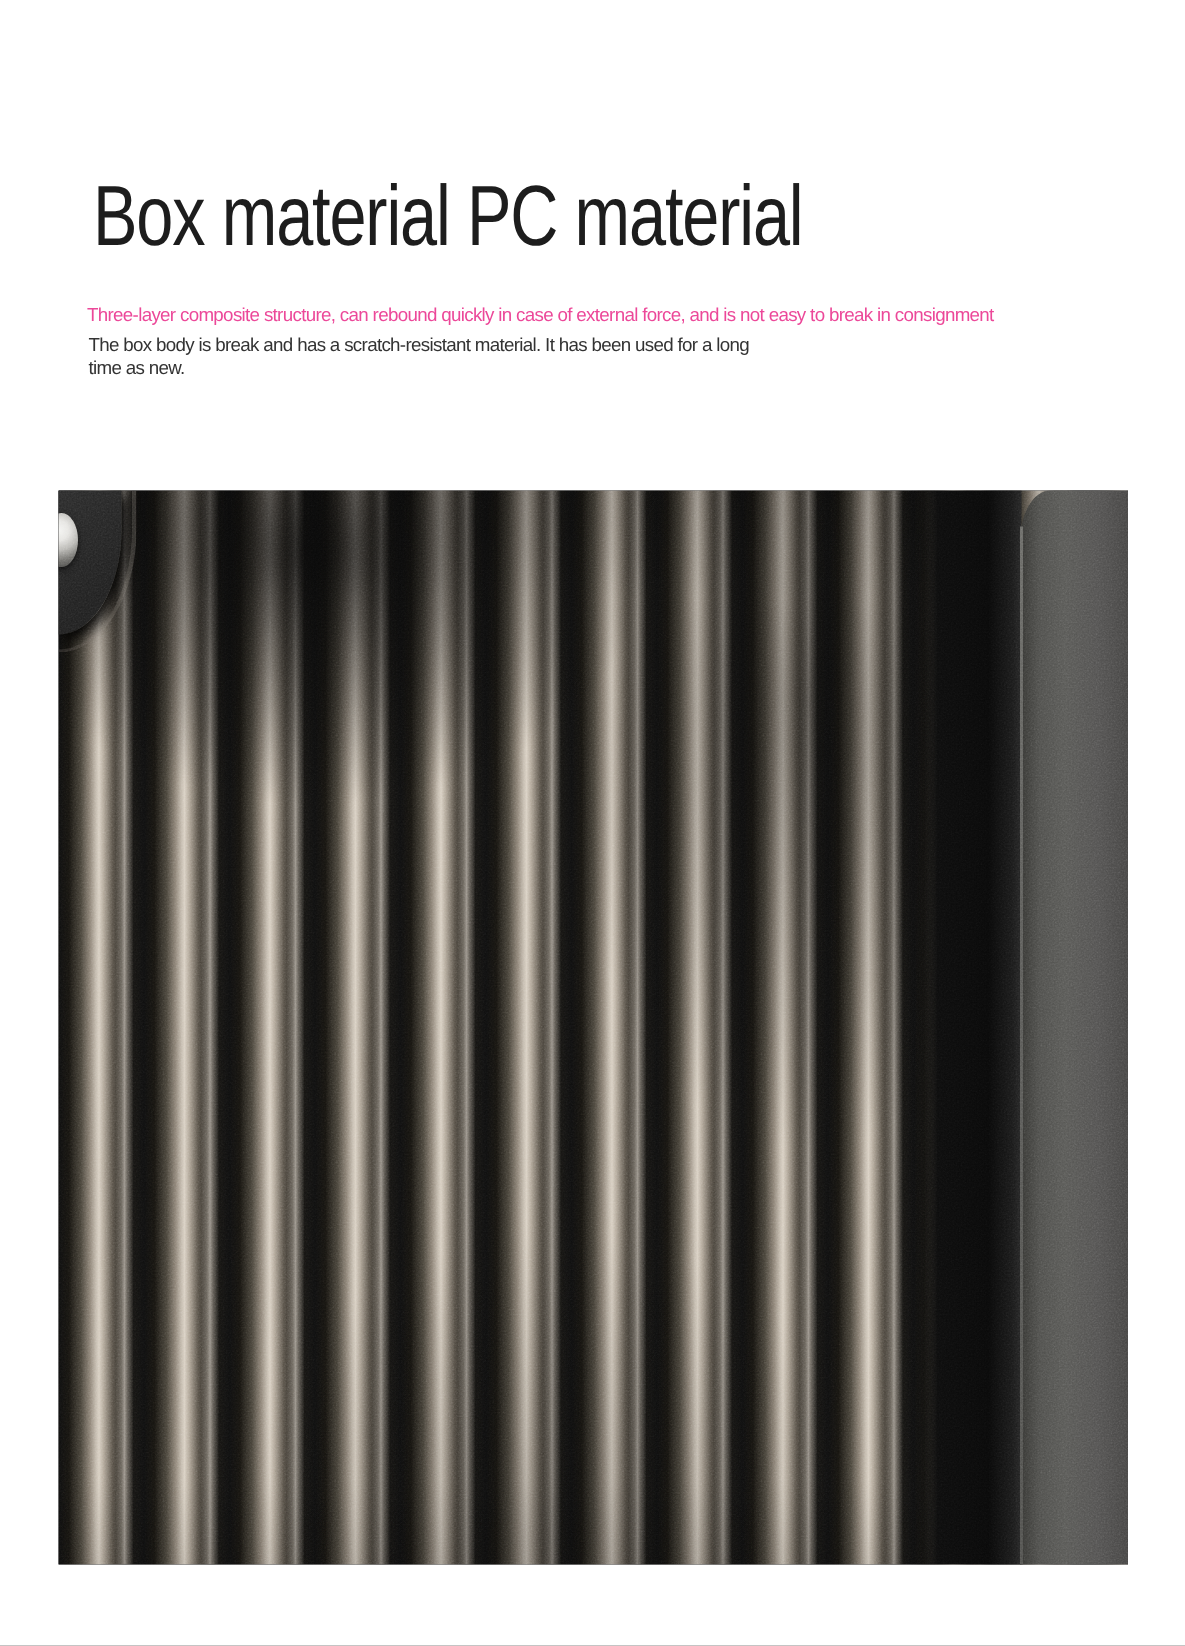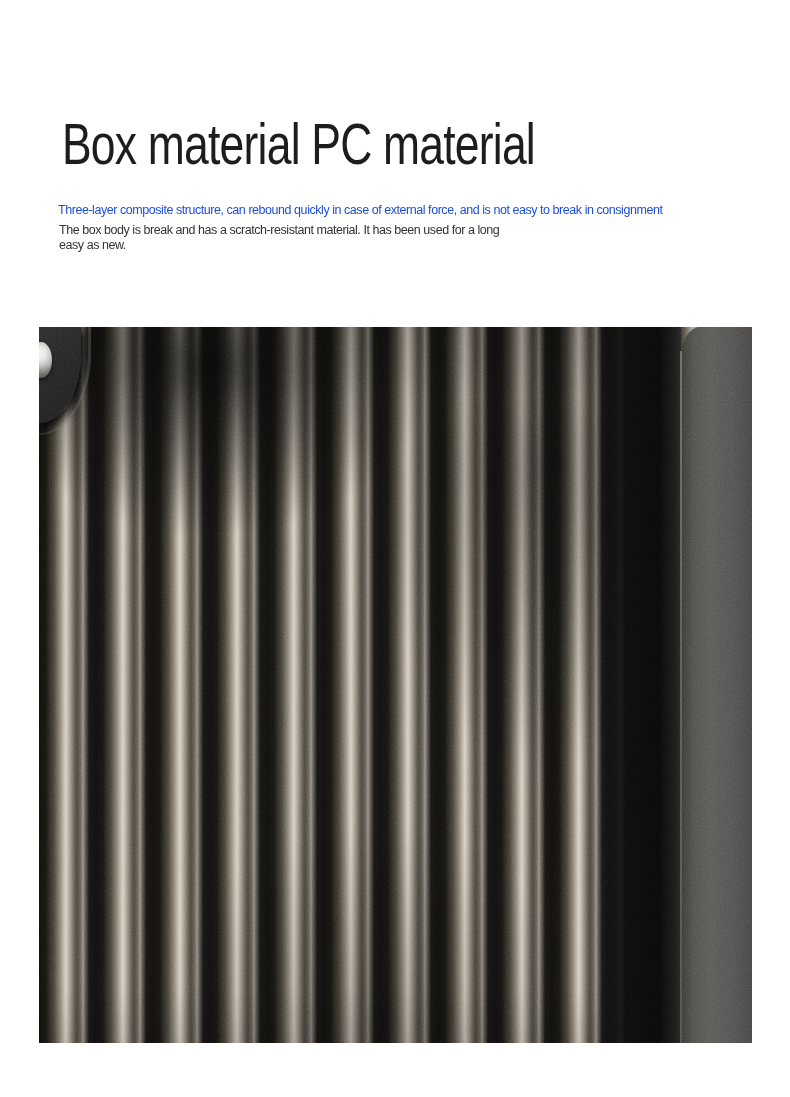--- a/index.html
+++ b/index.html
@@ -21,21 +21,21 @@
     letter-spacing: -1px;
     white-space: nowrap;
     transform: scaleX(0.78);
     transform-origin: left top;
     line-height: 1.0;
   }
   .tagline {
     position: absolute;
     left: 58px; top: 190px;
     font-size: 12.5px;
-    color: #1d4ed8;
+    color: #ec4899;
     letter-spacing: -0.45px;
     white-space: nowrap;
   }
   .description {
     position: absolute;
     left: 59px; top: 223px;
     font-size: 12.5px;
     color: #333333;
     letter-spacing: -0.45px;
     line-height: 14.6px;
@@ -156,21 +156,21 @@
 </style>
 </head>
 <body>
 
 <h1 class="page-title">Box material PC material</h1>
 
 <p class="tagline">Three-layer composite structure, can rebound quickly in case of external force, and is not easy to break in consignment</p>
 
 <div class="description">
   <div>The box body is break and has a scratch-resistant material. It has been used for a long</div>
-  <div>easy as new.</div>
+  <div>time as new.</div>
 </div>
 
 <div class="photo" role="img" aria-label="Close-up of black ribbed PC suitcase shell with a silver corner rivet and smooth gray side panel">
 
   <div class="ribs"></div>
   <div class="shading"></div>
   <div class="groove"></div>
   <div class="side-panel"></div>
 
   <div class="corner-rim"></div>

